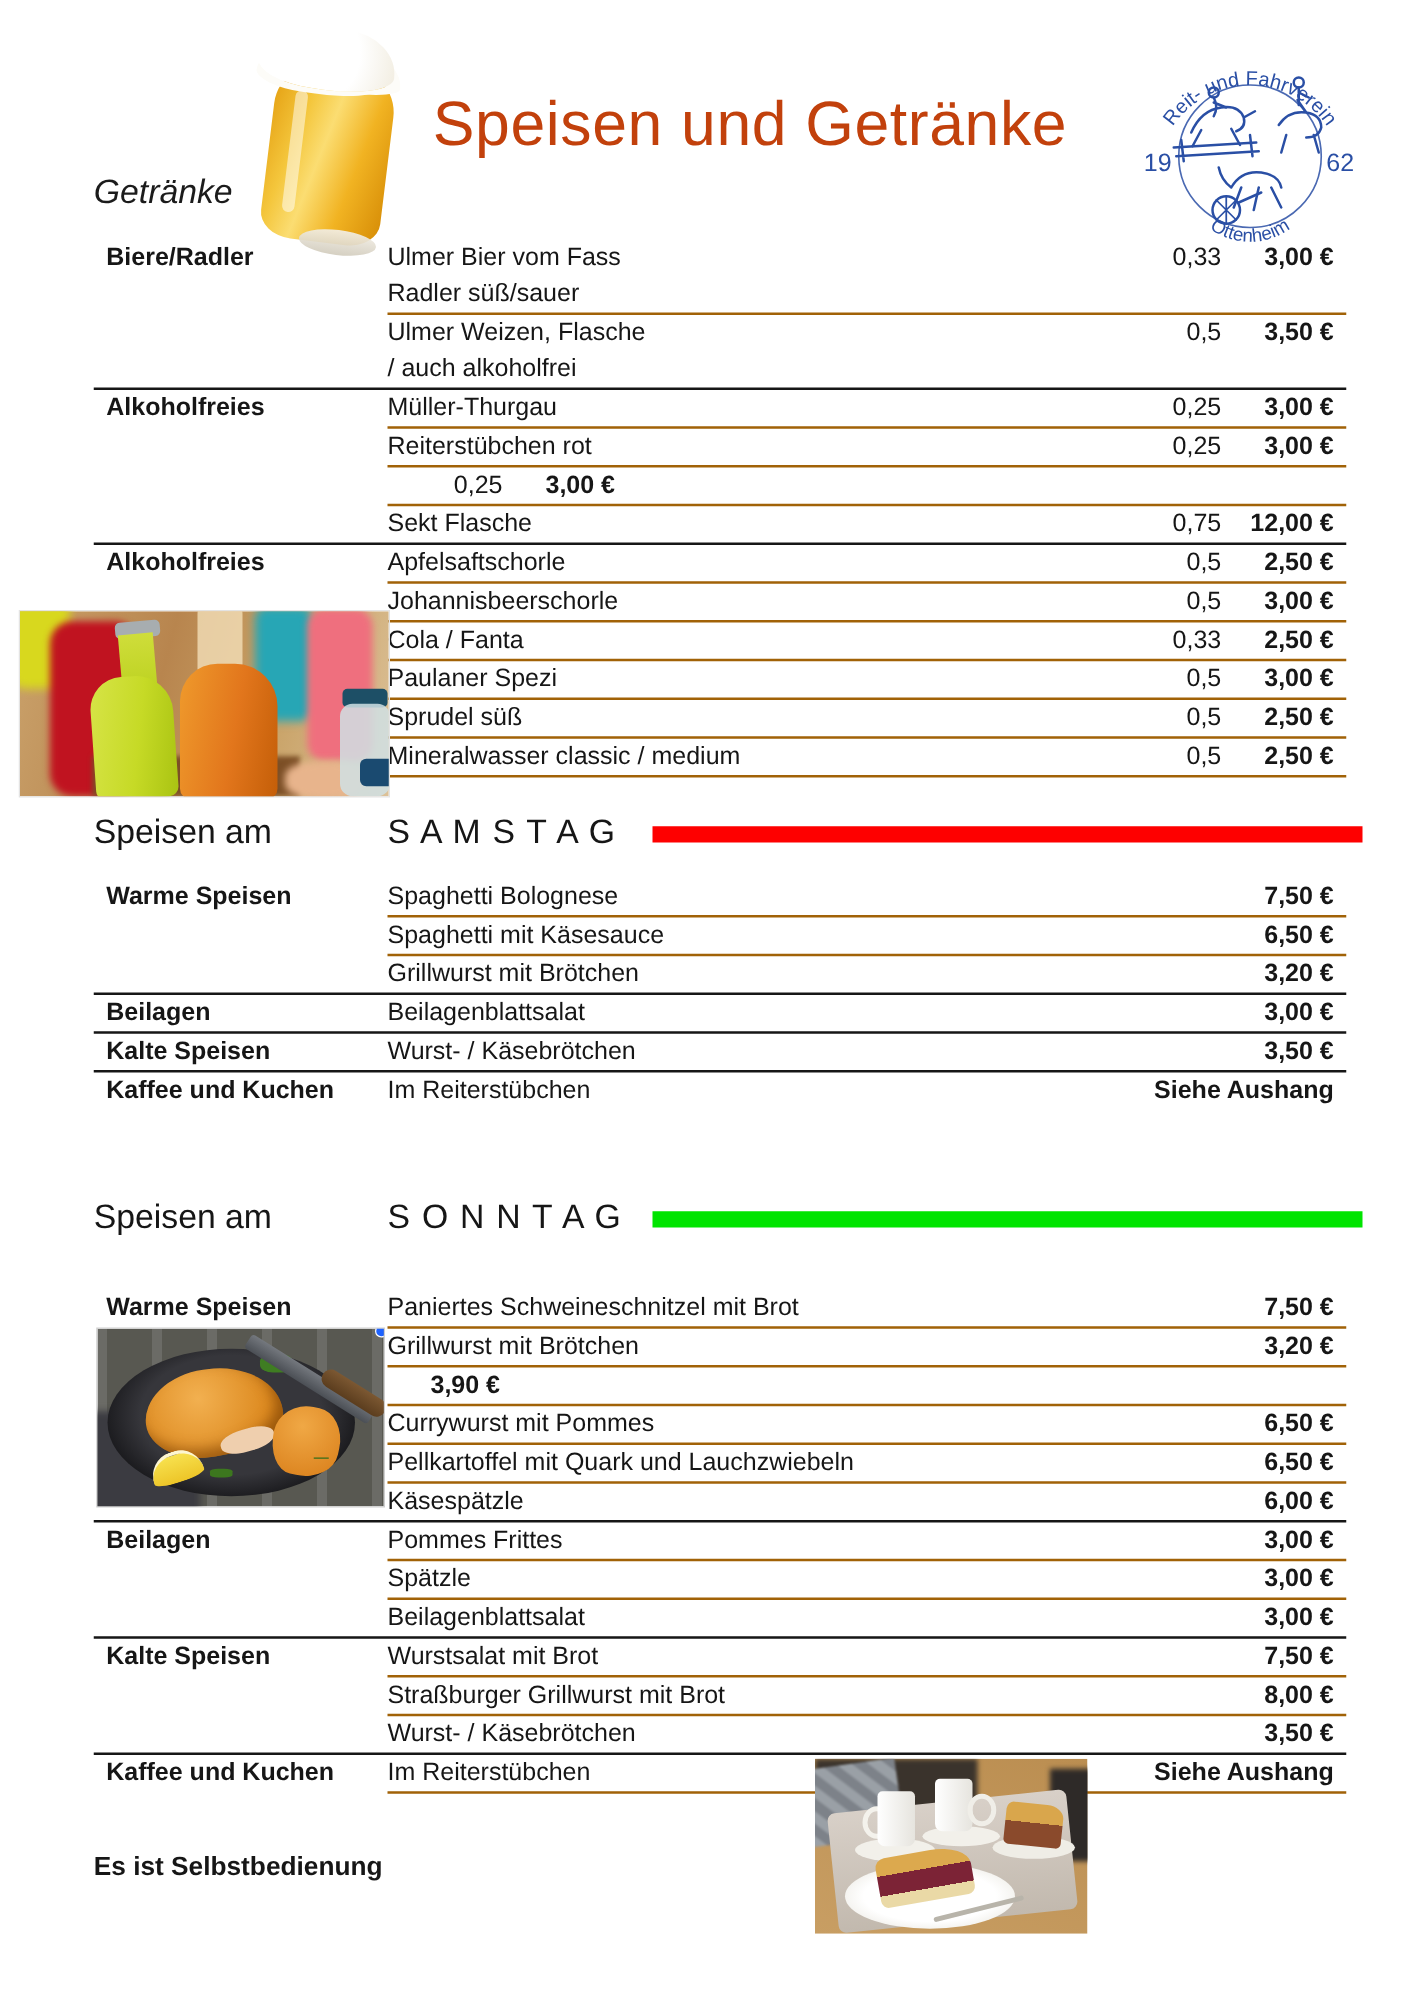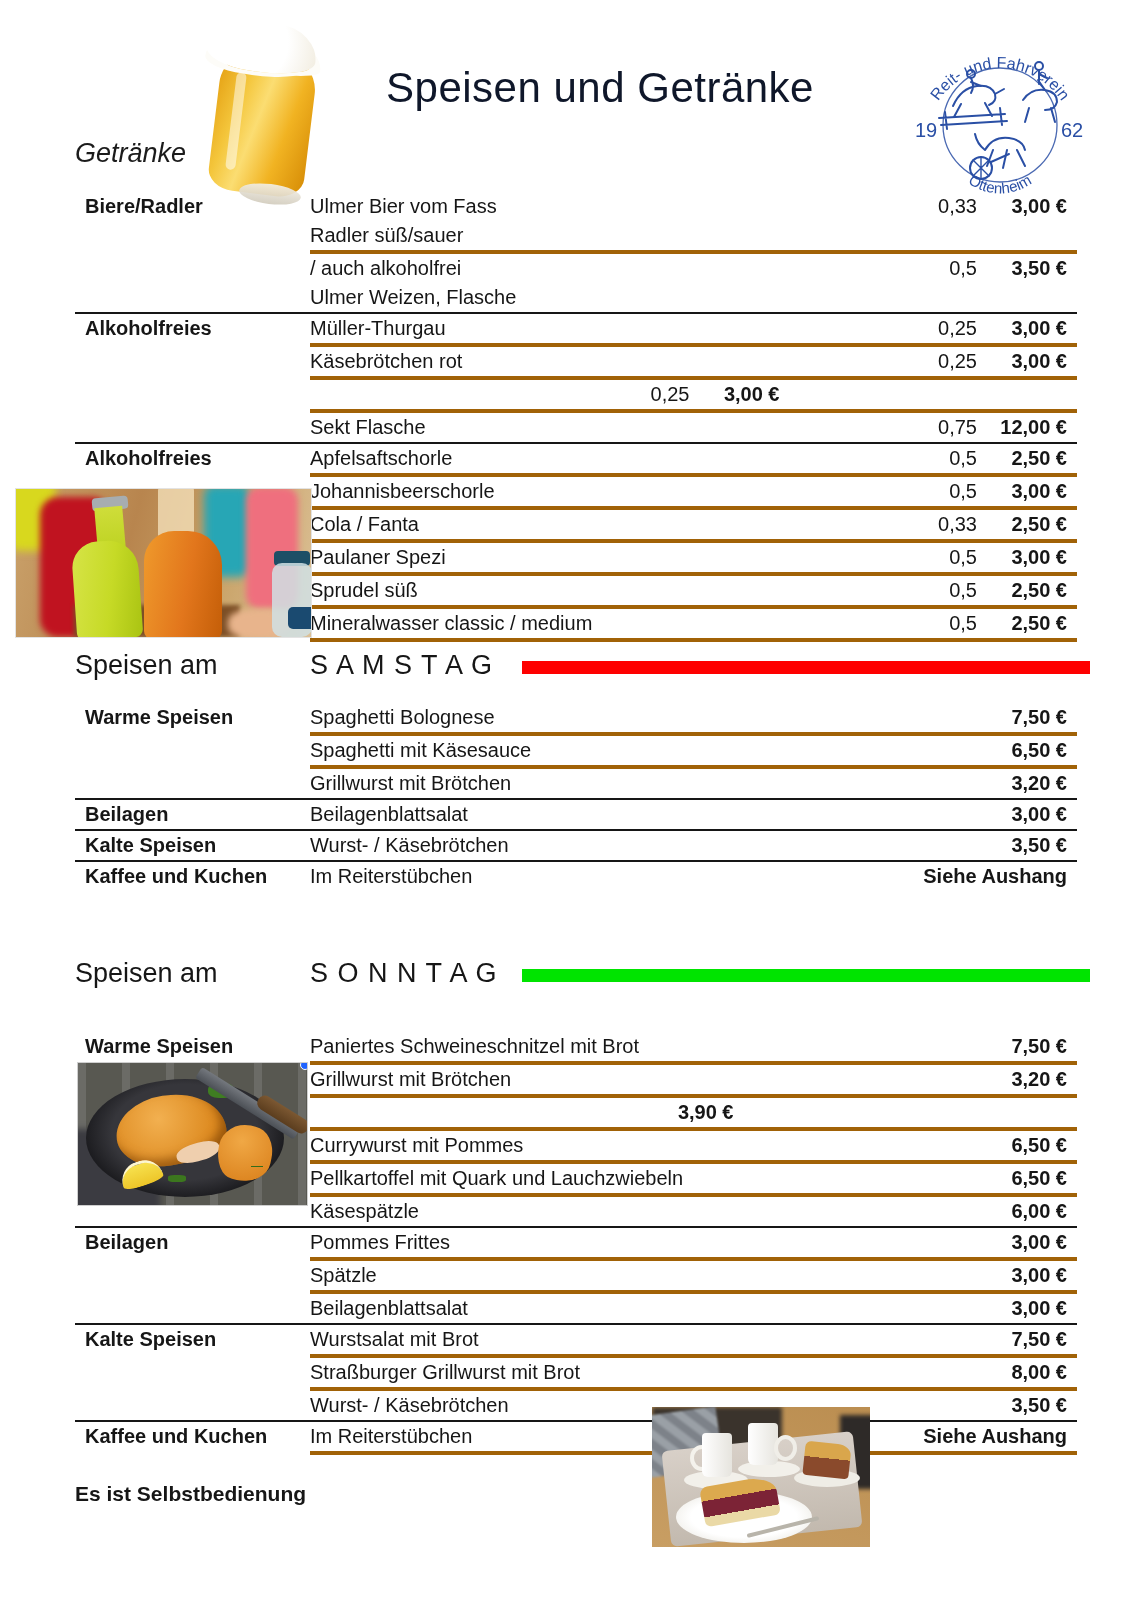--- a/index.html
+++ b/index.html
@@ -1,34 +1,34 @@
 <!DOCTYPE html>
 <html><head>
 <meta charset="utf-8">
 <style>
   html,body{margin:0;padding:0;background:#fff;}
   .page{position:relative;width:1141px;height:1600px;background:#fff;overflow:hidden;
         font-family:"Liberation Sans",sans-serif;color:#161616;}
 
   
   .title{position:absolute;left:170px;top:36px;width:860px;text-align:center;
-         font-size:42px;font-weight:400;color:#0f172a;letter-spacing:0.5px;}
+         font-size:50px;font-weight:400;color:#c2410c;letter-spacing:0.5px;}
   .sec-label{position:absolute;font-size:27px;font-weight:400;color:#1b1b1b;}
   .day-header{position:absolute;left:75px;width:1020px;height:40px;}
   .day-prefix{position:absolute;left:0;top:0;font-size:27px;}
   .day-name{position:absolute;left:235px;top:0;font-size:27px;letter-spacing:1px;}
   .day-bar{position:absolute;left:447px;top:11px;width:568px;height:13px;}
 
   
   .menu-table{position:absolute;left:75px;width:1002px;font-size:20px;line-height:29px;}
   .mrow{display:flex;}
   .mrow.group-start{border-top:2px solid #161616;}
   .mcat{flex:0 0 235px;font-weight:bold;padding-left:10px;box-sizing:border-box;}
   .mcells{flex:1;display:flex;align-items:flex-start;}
-  .mcells.sep{border-bottom:4px solid #a16207;justify-content:center;}
+  .mcells.sep{border-bottom:2px solid #a16207;}
   .mitem{flex:1;}
   .mvol{flex:0 0 92px;text-align:right;white-space:nowrap;}
   .mprice{flex:0 0 auto;min-width:100px;text-align:right;white-space:nowrap;
           padding-right:10px;font-weight:bold;box-sizing:border-box;}
 
   .footer-note{position:absolute;left:75px;top:1482px;font-size:21px;font-weight:bold;}
 
   
   .beer-wrap{position:absolute;left:183px;top:14px;width:164px;height:202px;}
   .beer-body{position:absolute;left:32px;top:34px;width:96px;height:146px;transform:rotate(7deg);
@@ -179,39 +179,39 @@
             <div>Radler süß/sauer</div>
           </div>
           <div class="mvol">0,33</div>
           <div class="mprice">3,00 €</div>
         </div>
       </div>
       <div class="mrow">
         <div class="mcat"></div>
         <div class="mcells">
           <div class="mitem">
+            <div>Ulmer Weizen, Flasche</div>
             <div>/ auch alkoholfrei</div>
-            <div>Ulmer Weizen, Flasche</div>
           </div>
           <div class="mvol">0,5</div>
           <div class="mprice">3,50 €</div>
         </div>
       </div>
       <div class="mrow group-start">
         <div class="mcat">Alkoholfreies</div>
         <div class="mcells sep">
           <div class="mitem">Müller-Thurgau</div>
           <div class="mvol">0,25</div>
           <div class="mprice">3,00 €</div>
         </div>
       </div>
       <div class="mrow">
         <div class="mcat"></div>
         <div class="mcells sep">
-          <div class="mitem">Käsebrötchen rot</div>
+          <div class="mitem">Reiterstübchen rot</div>
           <div class="mvol">0,25</div>
           <div class="mprice">3,00 €</div>
         </div>
       </div>
       <div class="mrow">
         <div class="mcat"></div>
         <div class="mcells sep">
           <div class="mvol">0,25</div>
           <div class="mprice">3,00 €</div>
         </div>

